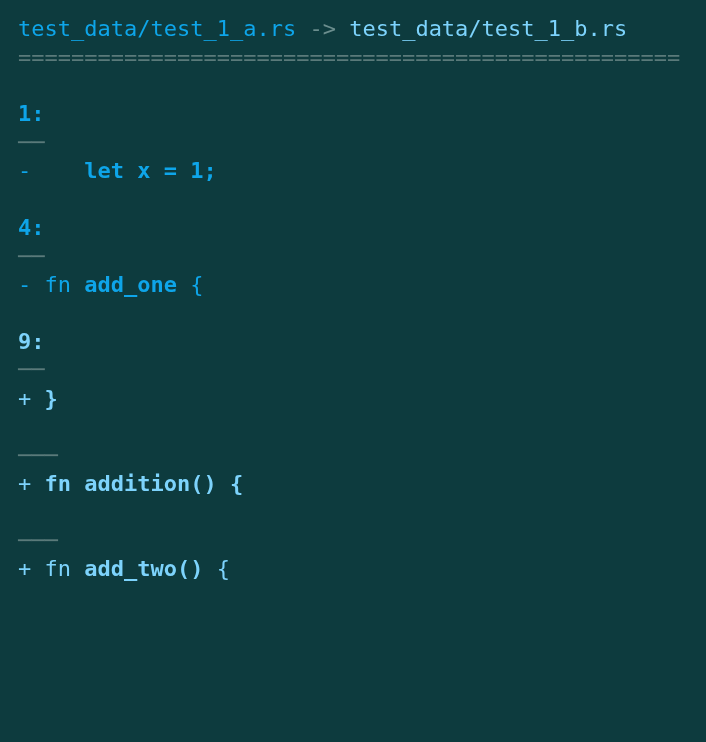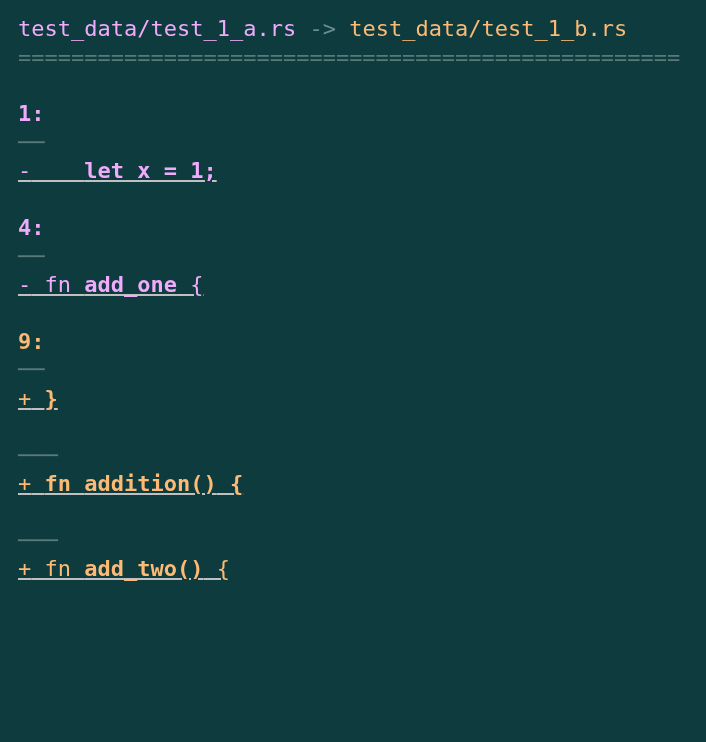--- a/index.html
+++ b/index.html
@@ -14,42 +14,41 @@
       line-height: 1.3;
       width: 706px;
       height: 742px;
       padding: 15px 18px;
       color: #c0c0c0;
     }
     .header-line {
       white-space: pre;
       margin-bottom: 0;
     }
-    .red { color: #f0abfc; }
-    .green { color: #fdba74; }
+    .red { color: #0ea5e9; }
+    .green { color: #7dd3fc; }
     .gray { color: #6b8e8e; }
     .bold { font-weight: bold; }
     .divider {
       color: #5a7a7a;
       letter-spacing: 0;
       white-space: nowrap;
       overflow: hidden;
     }
     .hunk {
       margin-top: 28px;
     }
     .line {
       white-space: pre;
     }
     .hunk-underline {
       color: #5a7a7a;
     }
     .diff-line {
       white-space: pre;
-      text-decoration: underline;
     }
   </style>
 </head>
 <body>
 
 <div>
   <div class="header-line"><span class="red">test_data/test_1_a.rs</span> <span class="gray">-&gt;</span> <span class="green">test_data/test_1_b.rs</span></div>
   <div class="divider">==================================================</div>
 </div>
 

